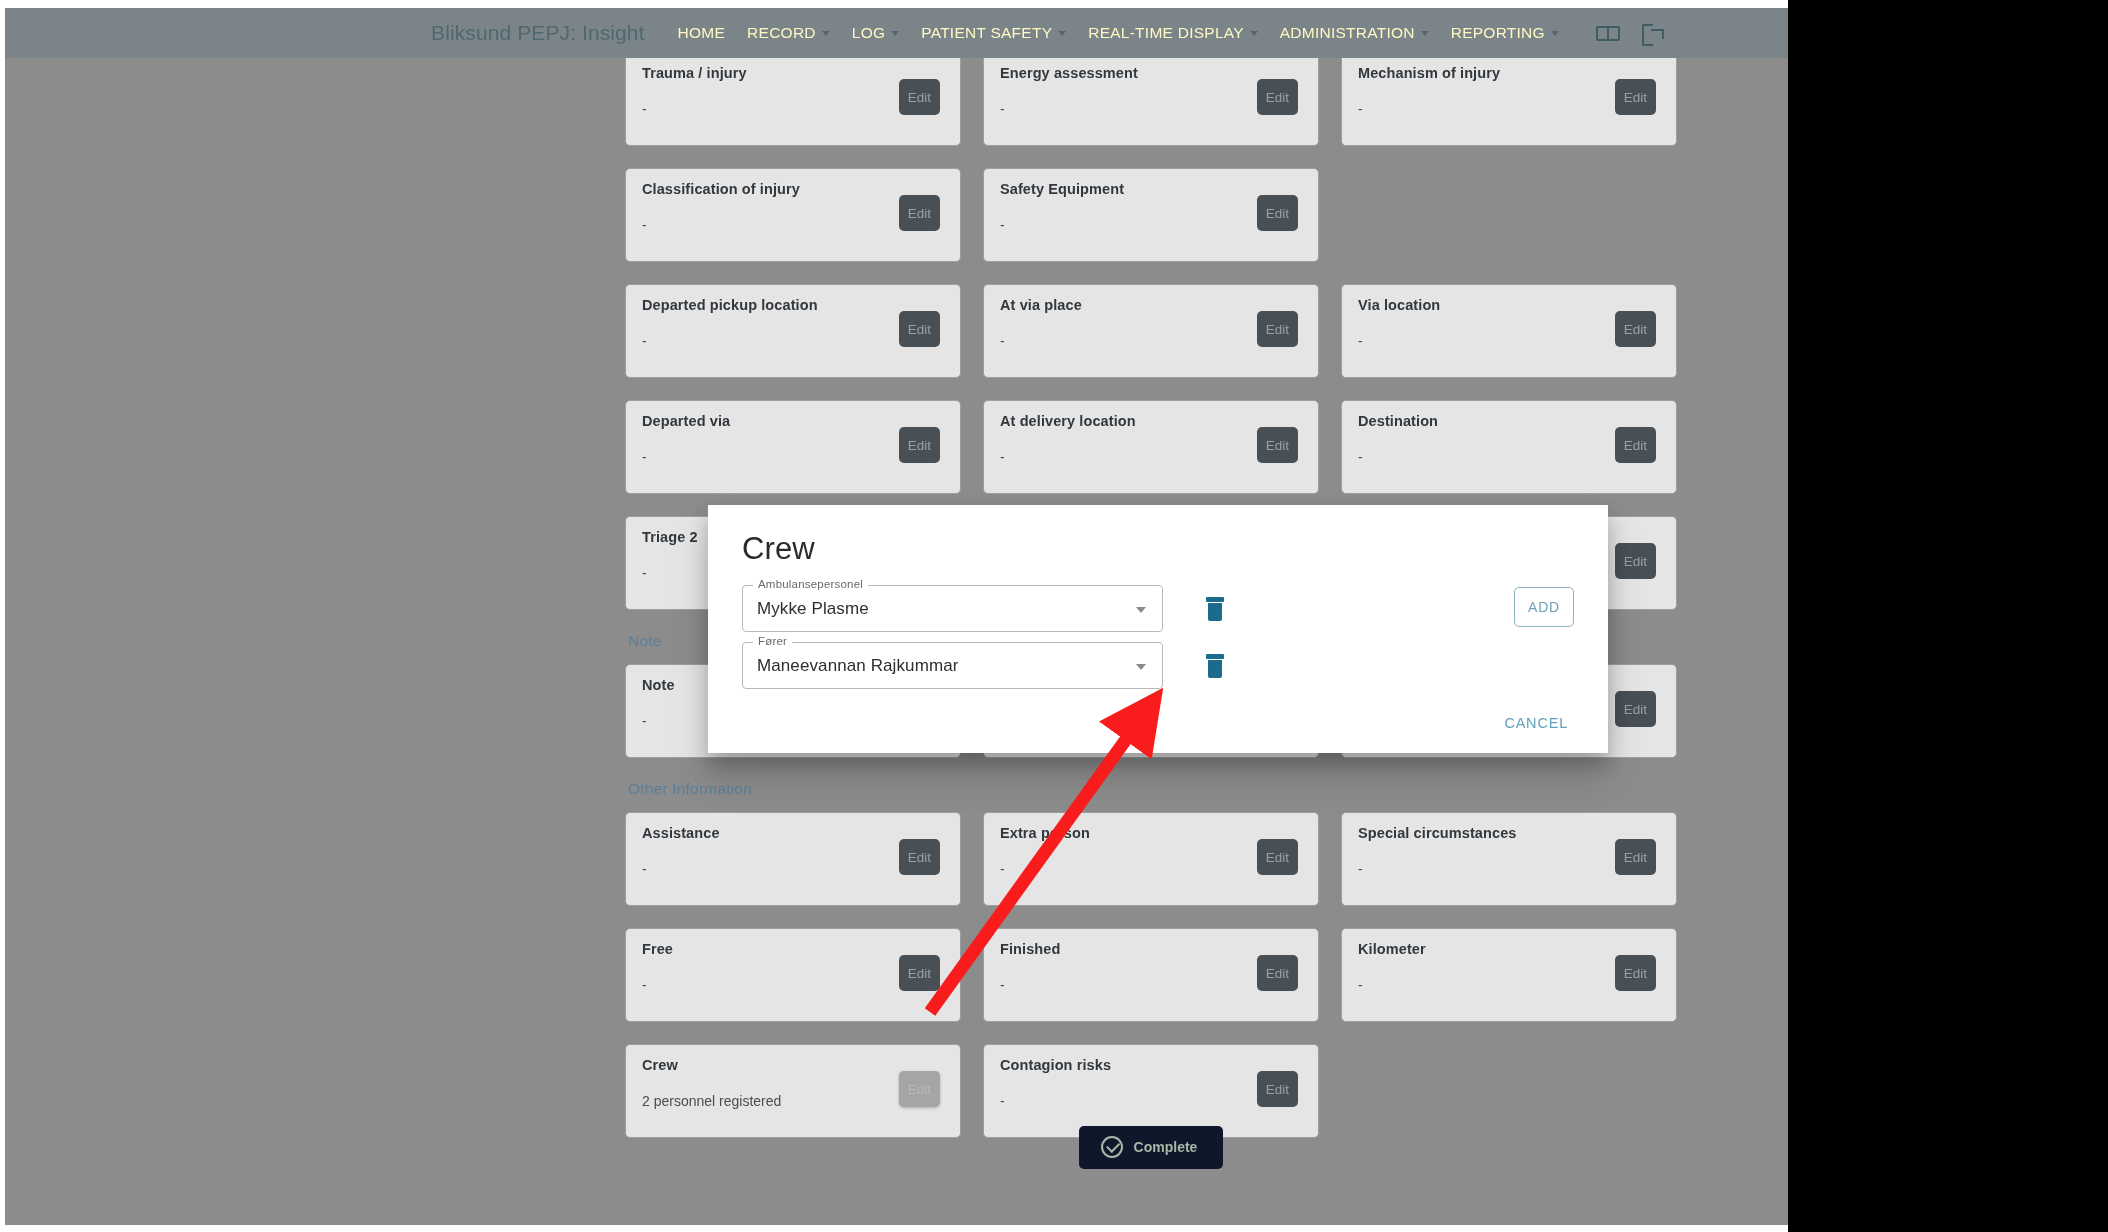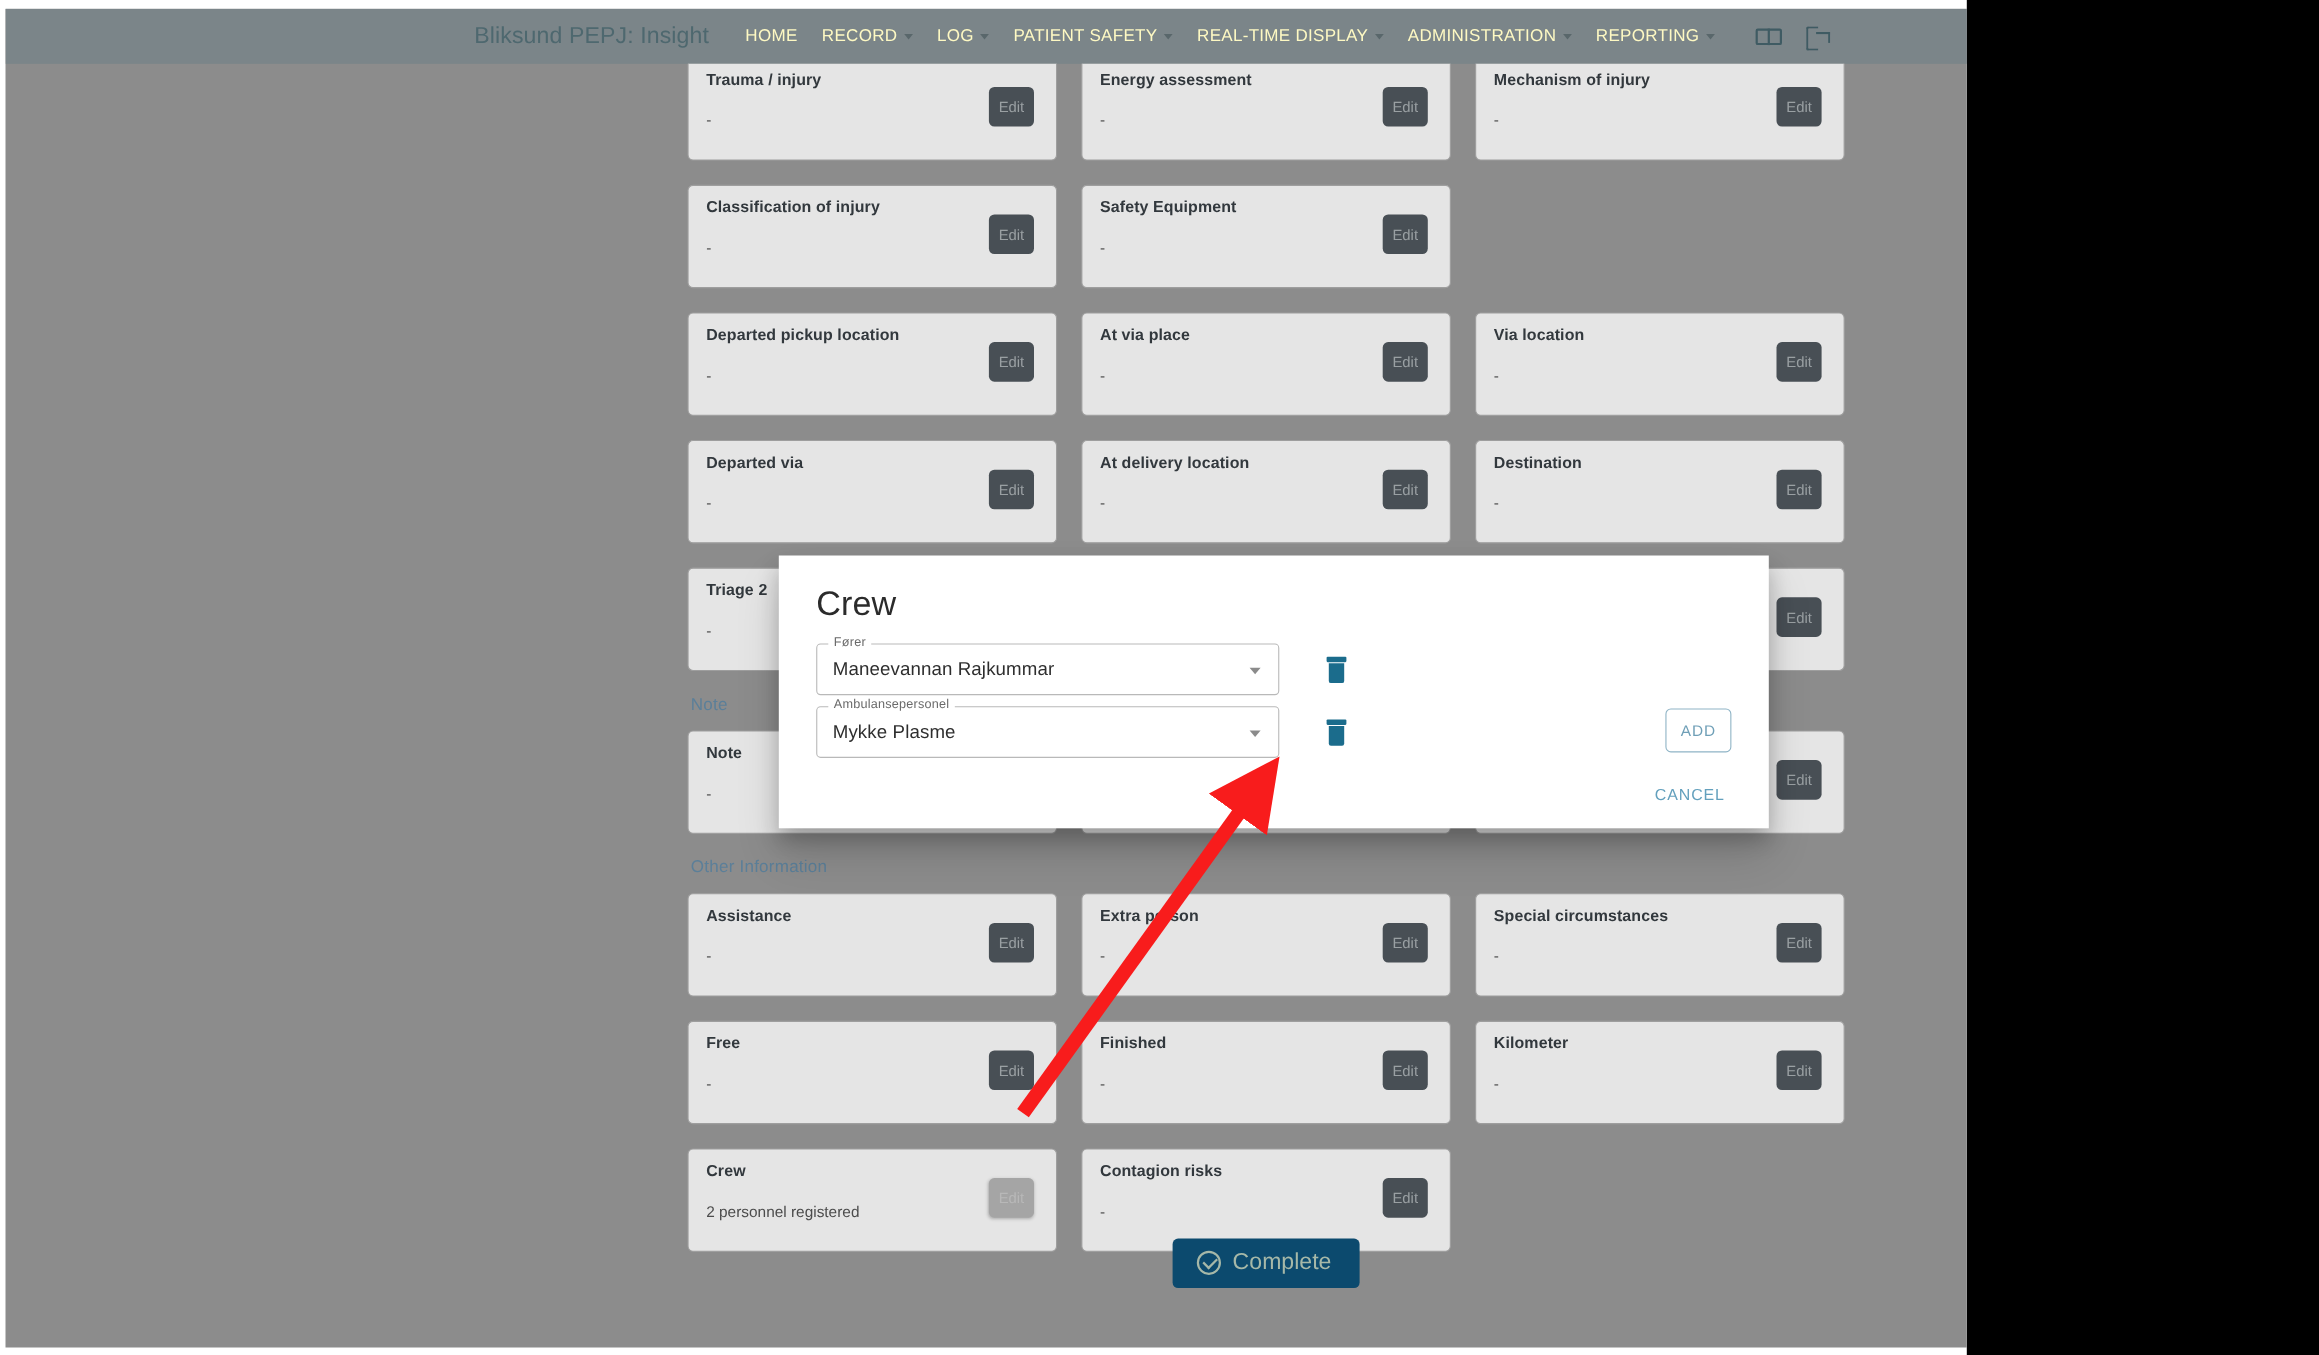--- a/index.html
+++ b/index.html
@@ -174,27 +174,28 @@
   
   .complete-wrap {
     position: absolute;
     left: 620px; width: 1052px;
     text-align: center;
   }
   .complete-btn {
     display: inline-flex;
     align-items: center;
     gap: 11px;
-    background: #0c4a6e;
+    background: #0f172a;
     border: none;
     border-radius: 5px;
     color: #a6b8a8;
-    font-size: 21px;
+    font-size: 14px;
     padding: 10px 26px 11px 22px;
     font-family: "Liberation Sans", sans-serif;
+    font-weight: bold;
   }
   .check-icon {
     width: 22px; height: 22px;
     border: 2px solid #a6b8a8;
     border-radius: 50%;
     position: relative;
     display: inline-block;
   }
   .check-icon:after {
     content: "";
@@ -514,35 +515,35 @@
           <span>Complete</span>
         </button>
       </div>
     </div>
 
     <div id="modal">
       <h2 class="modal-title">Crew</h2>
 
       <div class="crew-row">
         <div class="field">
-          <span class="field-label">Fører</span>
-          <span class="field-value">Maneevannan Rajkummar</span>
-          <span class="sel-arrow"></span>
-        </div>
-        <span class="trash"></span>
-      </div>
-
-      <div class="crew-row">
-        <div class="field">
           <span class="field-label">Ambulansepersonel</span>
           <span class="field-value">Mykke Plasme</span>
           <span class="sel-arrow"></span>
         </div>
         <span class="trash"></span>
         <button class="add-btn">ADD</button>
+      </div>
+
+      <div class="crew-row">
+        <div class="field">
+          <span class="field-label">Fører</span>
+          <span class="field-value">Maneevannan Rajkummar</span>
+          <span class="sel-arrow"></span>
+        </div>
+        <span class="trash"></span>
       </div>
 
       <button class="cancel-btn">CANCEL</button>
     </div>
 
     <svg id="arrow" viewBox="0 0 2103 1217">
       <defs>
         <marker id="ah" markerWidth="5" markerHeight="5" refX="2.6" refY="2.5" orient="auto">
           <path d="M0,0 L5,2.5 L0,5 z" fill="#f81c1c"></path>
         </marker>

